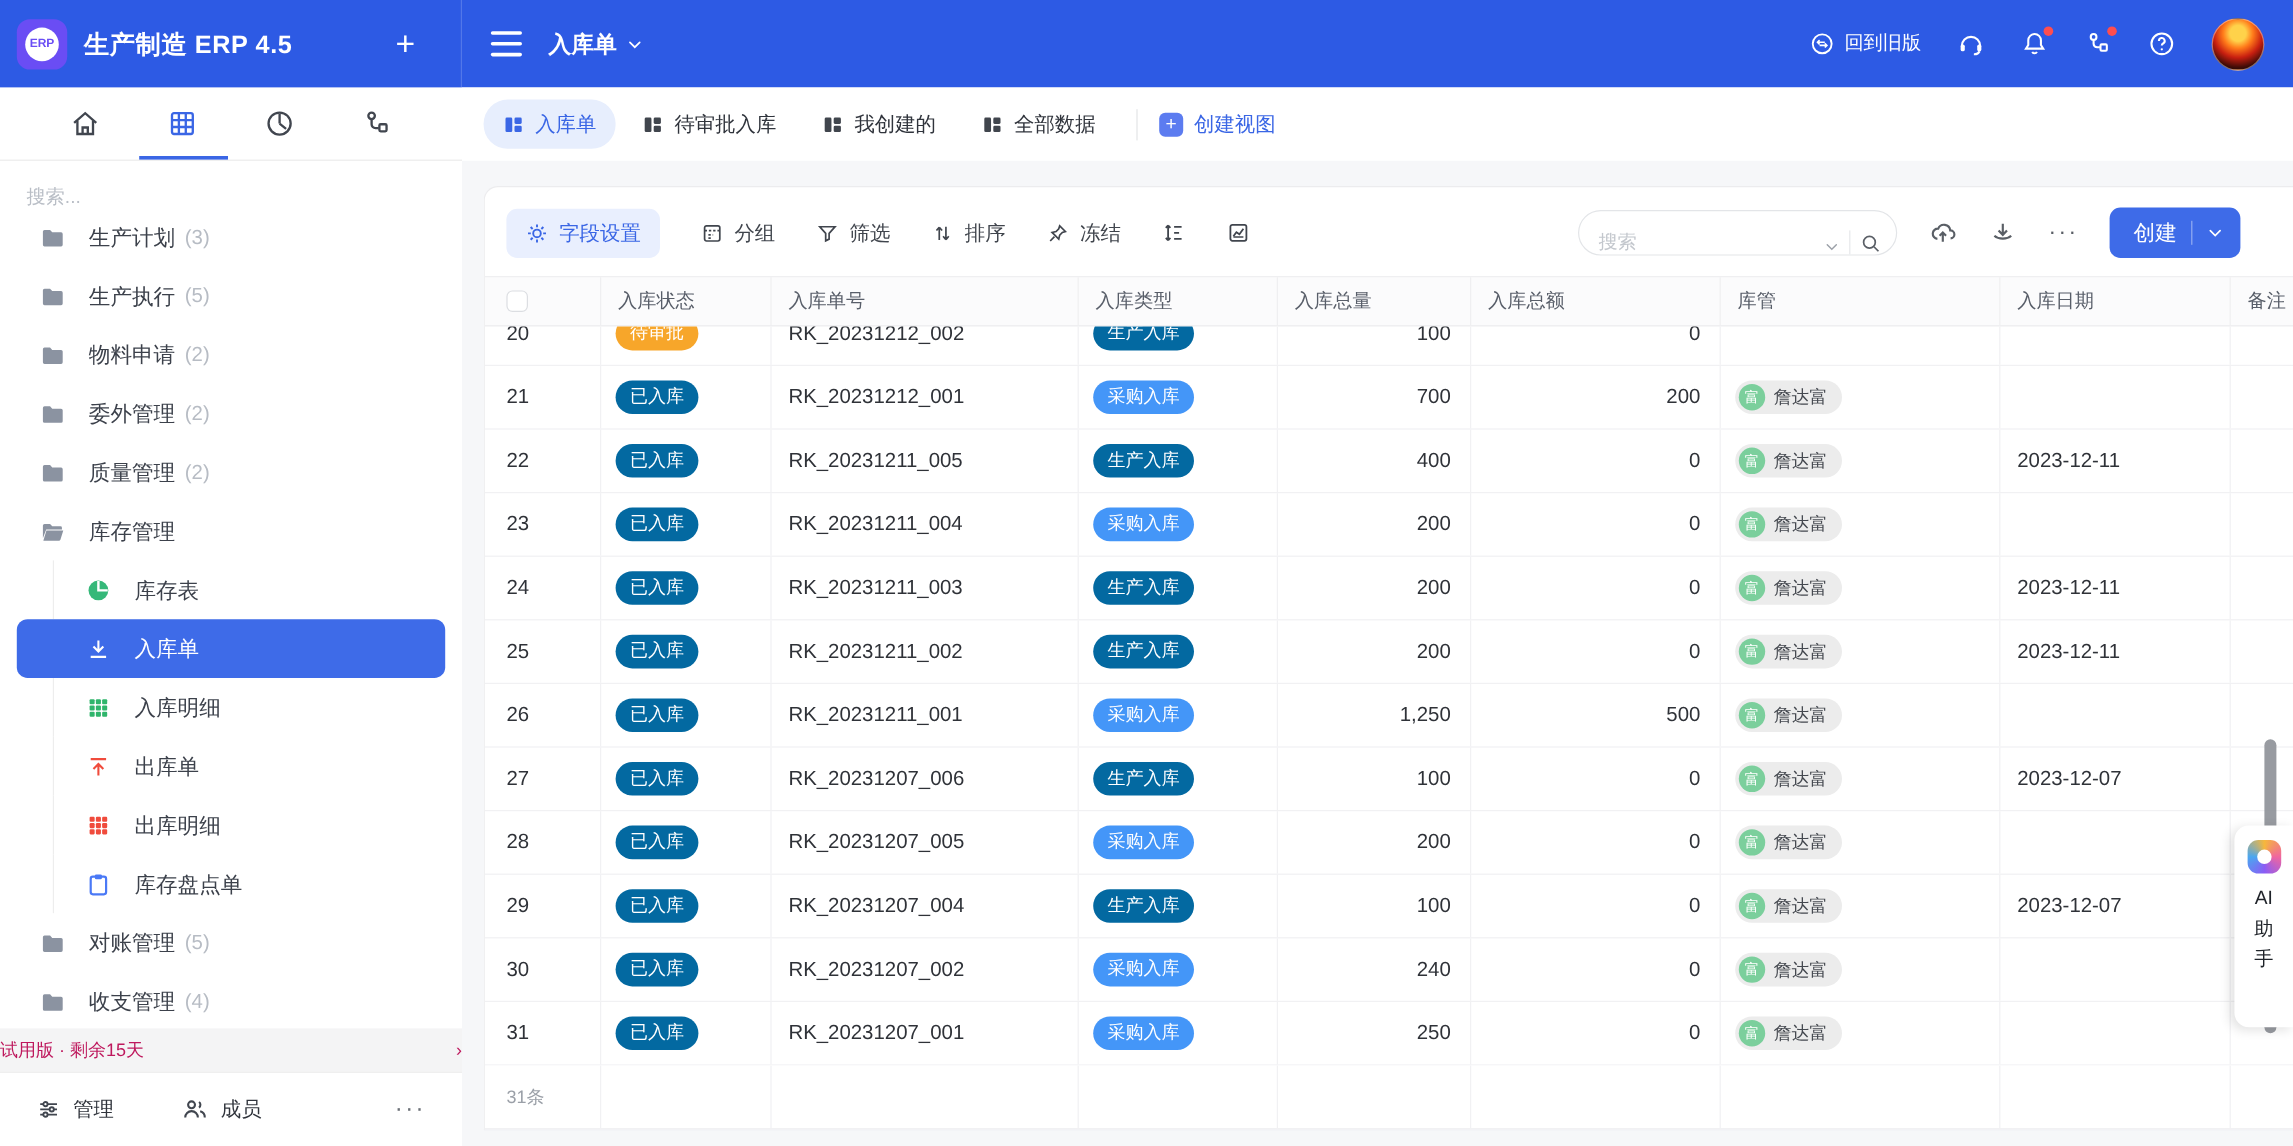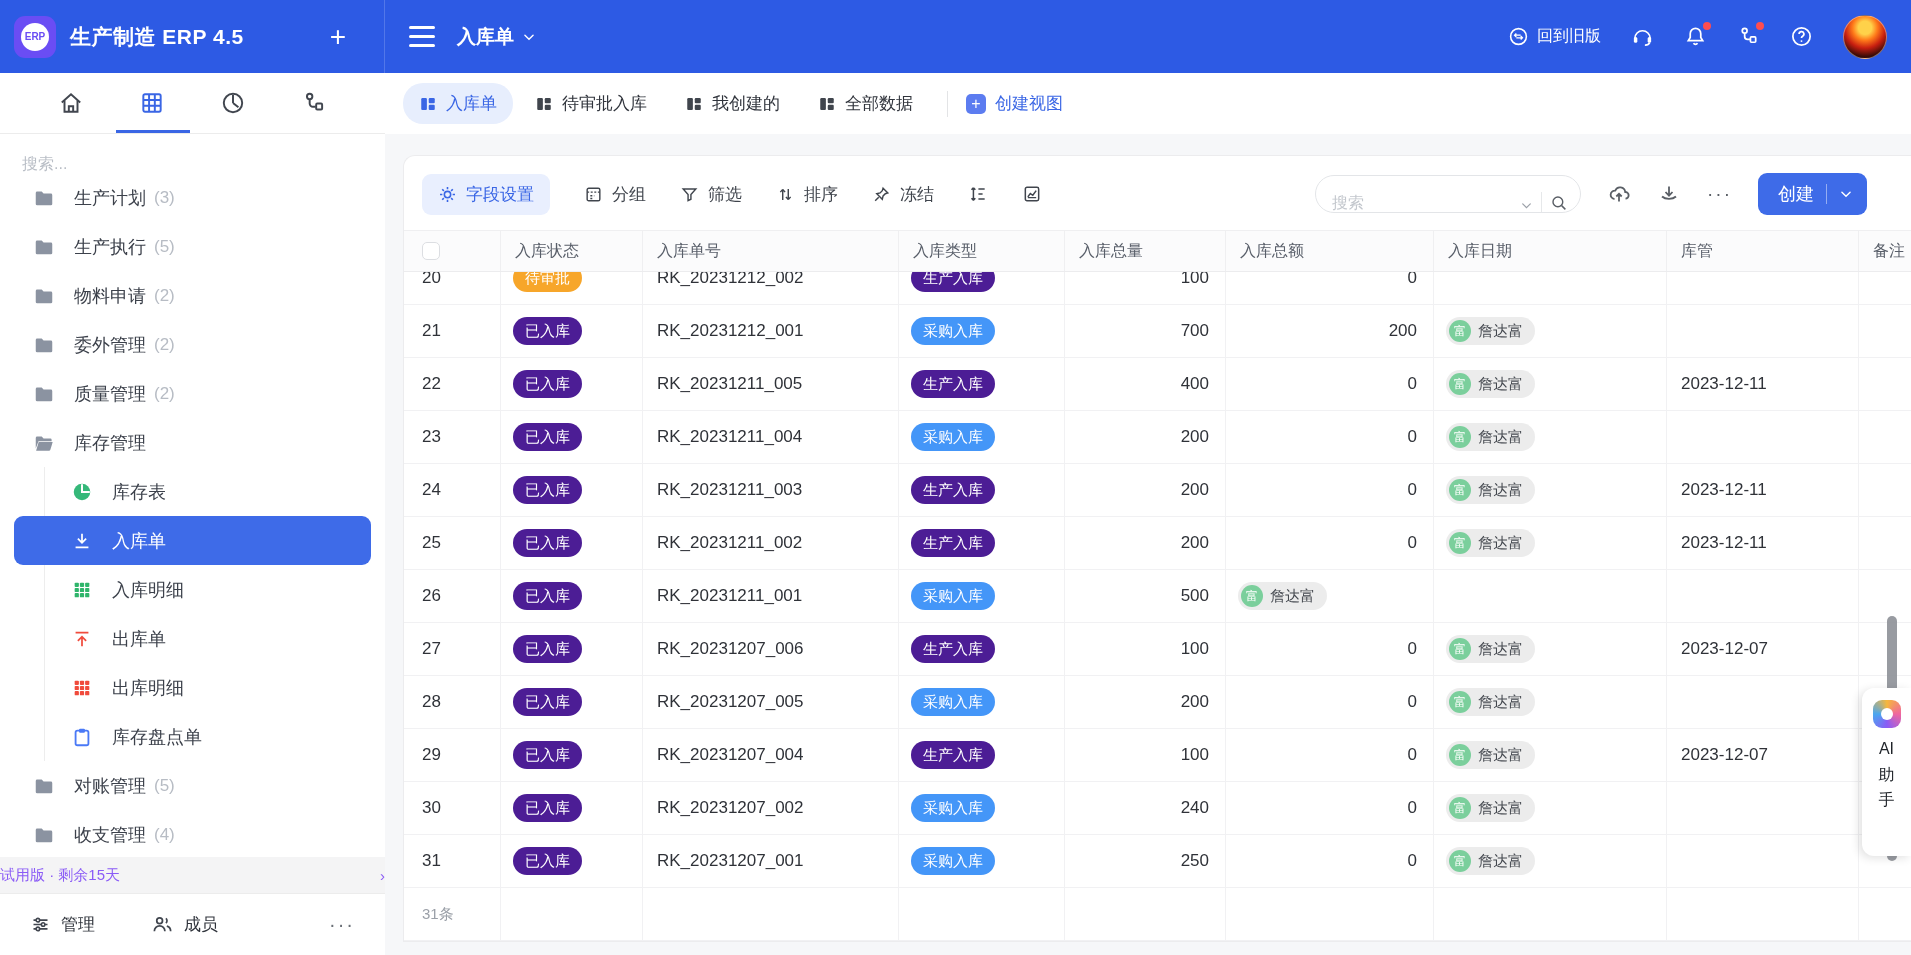--- a/index.html
+++ b/index.html
@@ -33,21 +33,21 @@
   .nav-underline { position:absolute; bottom:0; left:116px; width:74px; height:3px; background:#3a66e5; }
   .side-search { padding:20px 22px 6px 22px; color:#b9bec6; font-size:16px; flex:none; cursor:text; }
   .menu { flex:1; overflow:hidden; padding-top:4px; }
   .m-row { height:49px; display:flex; align-items:center; padding-left:32px; font-size:18px; color:#3c414b; cursor:pointer; position:relative; }
   .m-row .ic { width:24px; height:24px; margin-right:18px; flex:none; display:flex; align-items:center; justify-content:center; }
   .m-count { color:#b7bcc4; margin-left:8px; font-size:17px; }
   .m-row.child { padding-left:70px; }
   .m-row.child::before { content:""; position:absolute; left:44px; top:0; bottom:0; width:1px; background:#ededed; }
   .m-row.active { background:#3e6be8; color:#fff; margin:0 14px 0 14px; padding-left:56px; border-radius:9px; }
   .m-row.active::before { display:none; }
-  .trial { height:36px; flex:none; background:#f4f4f5; color:#8b5cf6; font-size:15px; display:flex; align-items:center; justify-content:space-between; gap:10px; cursor:pointer; }
+  .trial { height:36px; flex:none; background:#f4f4f5; color:#be185d; font-size:15px; display:flex; align-items:center; justify-content:space-between; gap:10px; cursor:pointer; }
   .side-footer { height:62px; flex:none; border-top:1px solid #ececec; display:flex; align-items:center; padding:0 30px; gap:56px; font-size:17px; color:#30343c; }
   .sf-item { display:flex; align-items:center; gap:10px; cursor:pointer; }
   .sf-dots { margin-left:auto; color:#6b7077; font-size:20px; letter-spacing:2px; cursor:pointer; }
 
   
   .view-tabs { height:61px; display:flex; align-items:center; padding-left:18px; background:#fff; gap:6px; flex:none; }
   .vtab { display:flex; align-items:center; gap:9px; padding:9px 16px; border-radius:20px; font-size:17px; color:#30343c; cursor:pointer; }
   .vtab.active { background:#e7eefd; color:#3a66e5; }
   .vt-div { width:1px; height:26px; background:#e3e4e6; margin:0 12px; }
   .create-view { display:flex; align-items:center; gap:9px; color:#3a66e5; font-size:17px; cursor:pointer; }
@@ -74,21 +74,21 @@
   .thead .cell { display:flex; align-items:center; font-size:16px; color:#585e69; padding-left:14px; border-right:1px solid #efeff1; }
   .cell:last-child { border-right:none; }
   .checkbox { width:18px; height:18px; border:1px solid #dcdee2; border-radius:5px; background:#fff; margin-left:4px; cursor:pointer; }
   .tbody-clip { height:616px; overflow:hidden; }
   .trow { height:53px; border-bottom:1px solid #f1f1f3; cursor:pointer; }
   .trow .cell { display:flex; align-items:center; border-right:1px solid #f1f1f3; font-size:17px; color:#2f3238; overflow:hidden; white-space:nowrap; }
   .c-num { color:#a7abb2; font-size:15px; padding-left:18px; }
   .c-no, .c-date { padding-left:14px; }
   .c-right { justify-content:flex-end; padding-right:16px; }
   .pill { margin-left:12px; padding:5px 12px; border-radius:15px; color:#fff; font-size:15px; line-height:1.2; }
-  .pk-done, .pk-prod { background:#4c1d95; }
+  .pk-done, .pk-prod { background:#0369a1; }
   .pk-pending { background:#f7a62a; }
   .pk-purchase { background:#4496f8; }
   .chip { margin-left:12px; background:#ececec; border-radius:14px; display:flex; align-items:center; padding:3px 12px 3px 3px; gap:7px; font-size:15px; color:#44484f; }
   .chip-av { width:22px; height:22px; border-radius:50%; background:#7bcf9c; color:#fff; font-size:12px; display:flex; align-items:center; justify-content:center; }
   .tfoot { height:53px; border-bottom:1px solid #f1f1f3; }
   .tfoot .cell { display:flex; align-items:center; border-right:1px solid #f1f1f3; color:#9ba0a8; font-size:15px; padding-left:18px; }
   .vscroll { position:absolute; right:14px; top:460px; width:10px; height:245px; border-radius:5px; background:#8f9399; opacity:.92; cursor:grab; }
   .ai-card { position:absolute; right:0; top:688px; width:49px; height:168px; background:#fff; border-radius:12px 0 0 12px; box-shadow:-3px 2px 10px rgba(0,0,0,.12); display:flex; flex-direction:column; align-items:center; padding-top:12px; gap:4px; cursor:pointer; z-index:5; }
   .ai-logo { width:28px; height:28px; border-radius:9px; background:conic-gradient(#f6b73c,#f0669f,#8a5cf5,#4aa7f0,#f6b73c); position:relative; margin-bottom:6px; }
   .ai-logo::after { content:""; position:absolute; inset:8px; border-radius:50%; background:#fff; }
@@ -540,22 +540,22 @@
 
         <div class="thead tgrid" id="thead">
             <div class="cell">
               <span class="checkbox"></span>
             </div>
             <div class="cell">入库状态</div>
             <div class="cell">入库单号</div>
             <div class="cell">入库类型</div>
             <div class="cell">入库总量</div>
             <div class="cell">入库总额</div>
+            <div class="cell">库管</div>
             <div class="cell">入库日期</div>
-            <div class="cell">库管</div>
             <div class="cell">备注</div>
           </div>
         <div class="tbody-clip">
             <div id="tbody">
               <div class="trow tgrid" style="margin-top: -20px;">
                 <div class="cell c-num">20</div>
                 <div class="cell">
                   <span class="pill pk-pending">待审批</span>
                 </div>
                 <div class="cell c-no">RK_20231212_002</div>
@@ -670,20 +670,21 @@
               </div>
               <div class="trow tgrid">
                 <div class="cell c-num">26</div>
                 <div class="cell">
                   <span class="pill pk-done">已入库</span>
                 </div>
                 <div class="cell c-no">RK_20231211_001</div>
                 <div class="cell">
                   <span class="pill pk-purchase">采购入库</span>
                 </div>
+                <div class="cell c-right">1,250</div>
                 <div class="cell c-right">500</div>
                 <div class="cell">
                   <span class="chip">
                     <span class="chip-av">富</span>
                     <span>詹达富</span>
                   </span>
                 </div>
                 <div class="cell c-date"></div>
                 <div class="cell"></div>
               </div>

